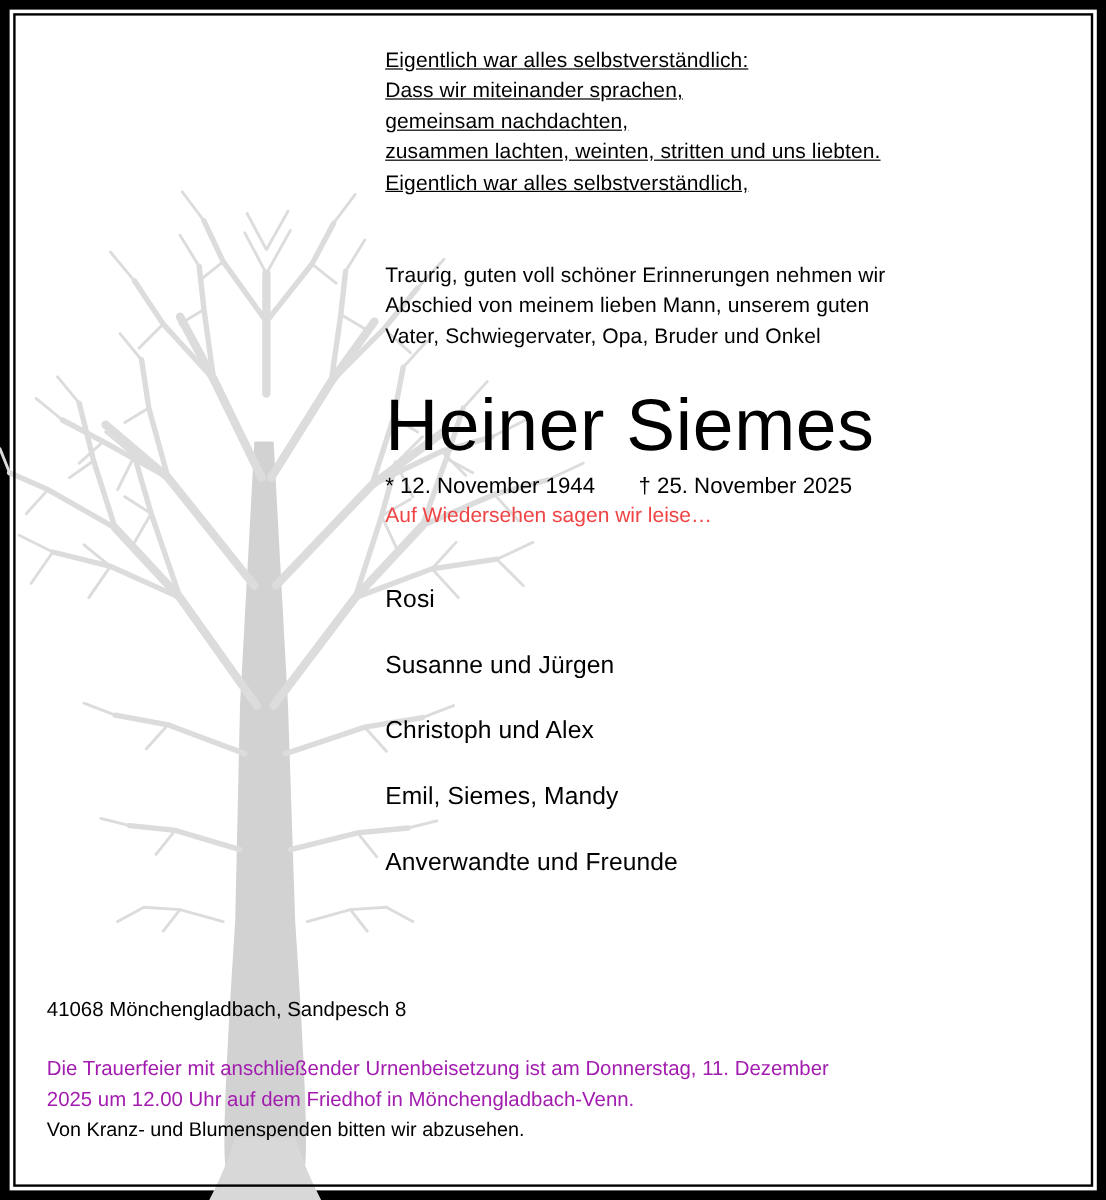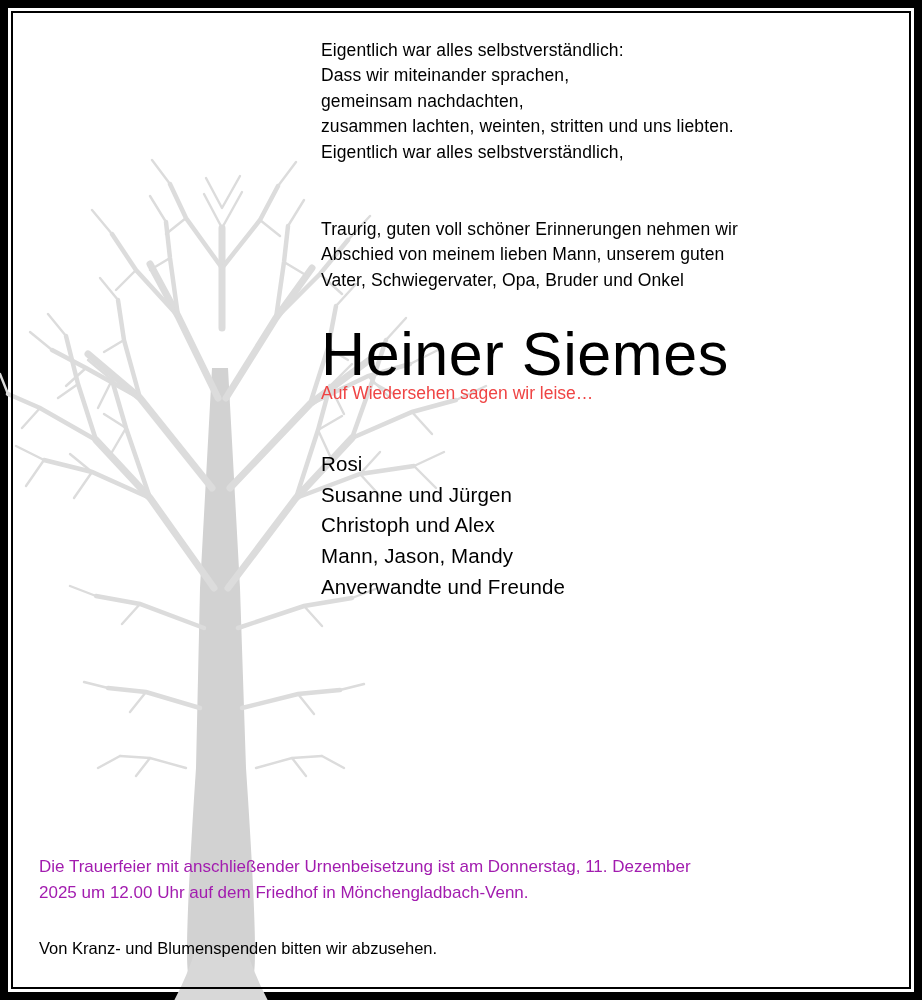--- a/index.html
+++ b/index.html
@@ -14,41 +14,41 @@
   
   .tree{position:absolute;left:-8px;top:60px;width:560px;height:940px;
         z-index:0;pointer-events:none;}
   .tree svg{width:100%;height:100%;display:block;}
 
   
   .content{position:relative;z-index:2;width:100%;height:100%;box-sizing:border-box;}
 
   .col{position:absolute;left:313px;top:30px;width:590px;}
 
-  .poem{font-size:17.5px;line-height:25.4px;color:#000;letter-spacing:.1px;}
+  .poem{font-size:17.5px;line-height:25.4px;color:#000;letter-spacing:.1px;text-decoration:underline;}
   .poem div{white-space:nowrap;}
 
   .farewell{margin-top:52px;font-size:17.5px;line-height:25.4px;color:#000;letter-spacing:.1px;}
   .farewell div{white-space:nowrap;}
 
   .name{margin-top:34px;font-size:61px;line-height:54px;font-weight:300;
         color:#000;letter-spacing:.6px;white-space:nowrap;}
 
   .dates{margin-top:12px;font-size:18.5px;line-height:24px;color:#000;white-space:nowrap;}
   .dates .gap{display:inline-block;width:26px;}
 
   .leise{font-size:17.5px;line-height:24px;color:#ef4444;}
 
   .family{margin-top:44px;font-size:20.5px;line-height:30.6px;color:#000;letter-spacing:.1px;}
-  .family div{white-space:nowrap;}
+  .family div{white-space:nowrap;margin-top:24px;}
 
   .footer{position:absolute;left:31px;top:822px;width:866px;z-index:2;}
   .addr{font-size:17px;line-height:24px;color:#000;}
   .service{margin-top:24px;font-size:17px;line-height:26px;color:#a21caf;}
-  .flowers{margin-top:30px;font-size:16.5px;line-height:24px;color:#000;}
+  .flowers{font-size:16.5px;line-height:24px;color:#000;}
 </style>
 </head>
 <body>
 
 <div class="card">
 
   <div class="inner-rule"></div>
 
   <div class="tree">
     <svg viewBox="0 0 560 940" preserveAspectRatio="none" aria-hidden="true">
@@ -128,34 +128,42 @@
       </div>
 
       <div class="farewell">
         <div>Traurig, guten voll schöner Erinnerungen nehmen wir</div>
         <div>Abschied von meinem lieben Mann, unserem guten</div>
         <div>Vater, Schwiegervater, Opa, Bruder und Onkel</div>
       </div>
 
       <div class="name">Heiner Siemes</div>
 
+      <div class="dates">
+        <span>*</span>
+        <span>12. November 1944</span>
+        <span class="gap"></span>
+        <span>†</span>
+        <span>25. November 2025</span>
+      </div>
 
       <div class="leise">Auf Wiedersehen sagen wir leise…</div>
 
       <div class="family">
         <div>Rosi</div>
         <div>Susanne und Jürgen</div>
         <div>Christoph und Alex</div>
-        <div>Mann, Jason, Mandy</div>
+        <div>Emil, Siemes, Mandy</div>
         <div>Anverwandte und Freunde</div>
       </div>
 
     </div>
 
     <div class="footer">
+      <div class="addr">41068 Mönchengladbach, Sandpesch 8</div>
       <div class="service">
         <div>Die Trauerfeier mit anschließender Urnenbeisetzung ist am Donnerstag, 11. Dezember</div>
         <div>2025 um 12.00 Uhr auf dem Friedhof in Mönchengladbach-Venn.</div>
       </div>
       <div class="flowers">Von Kranz- und Blumenspenden bitten wir abzusehen.</div>
     </div>
 
   </div>
 </div>
 

